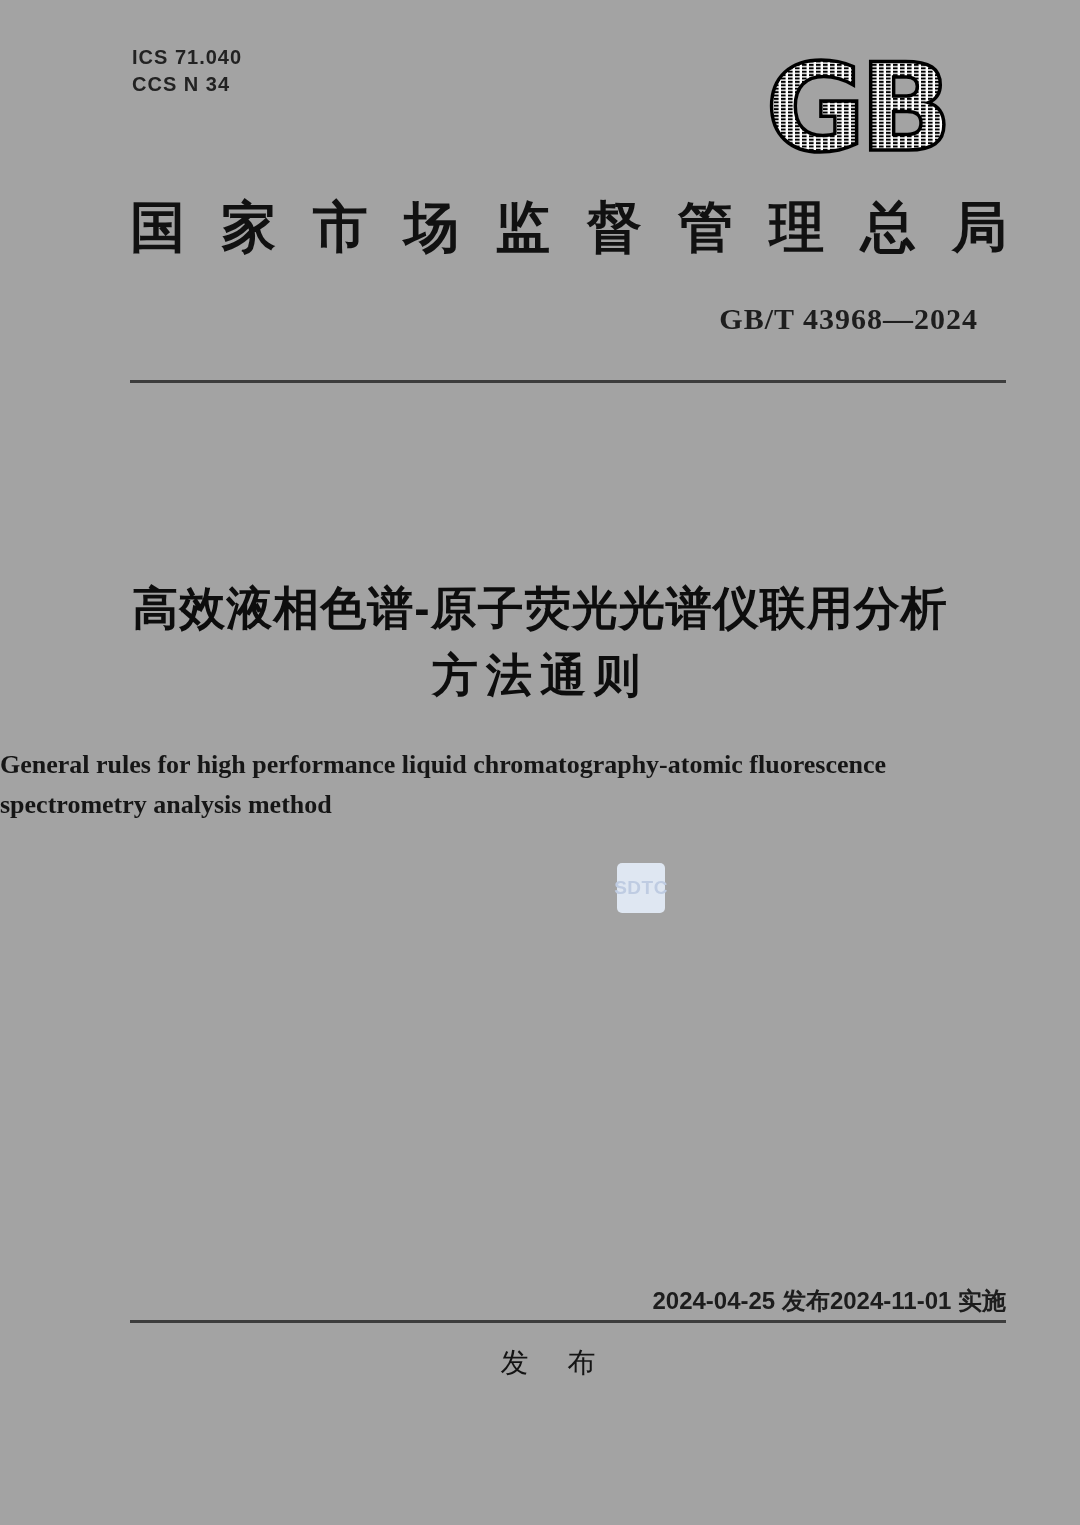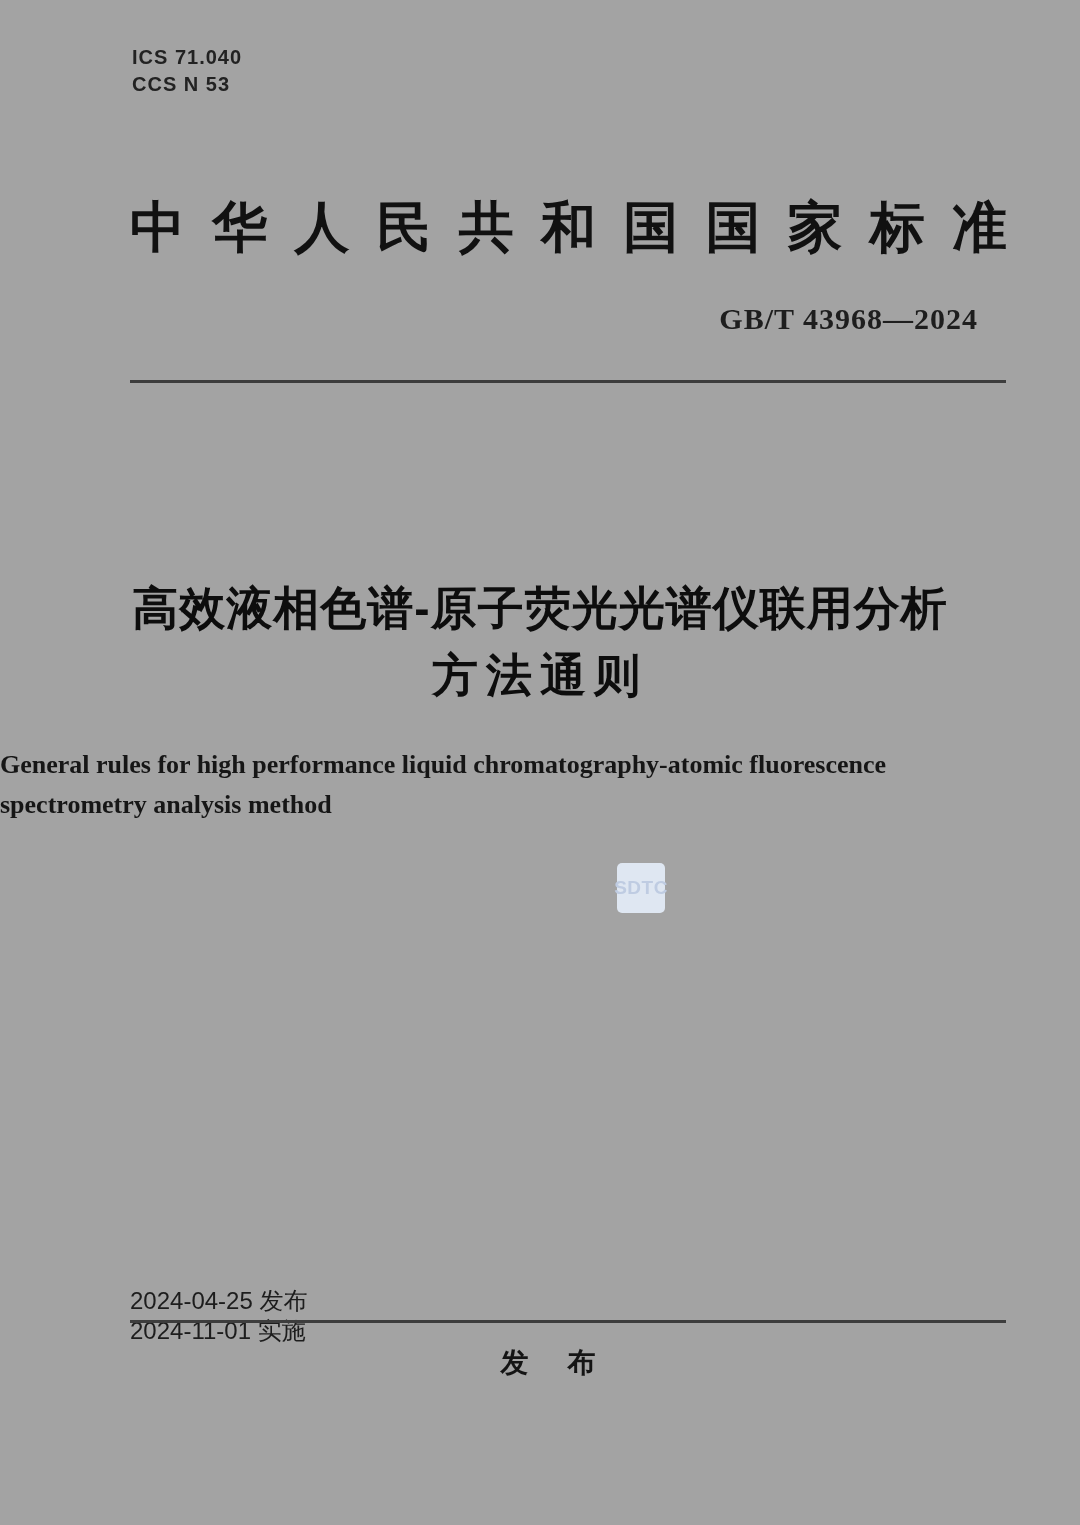--- a/index.html
+++ b/index.html
@@ -115,27 +115,26 @@
     color: #bfcce2;
     letter-spacing: 0.5px;
   }
 
   .dates-row {
     position: absolute;
     left: 130px;
     top: 1286px;
     width: 876px;
     display: flex;
-    justify-content: center;
-    font-family: "Liberation Sans", "DejaVu Sans", sans-serif;
-    font-weight: normal;
+    justify-content: flex-end;
+    font-family: "Liberation Sans", "DejaVu Sans", sans-serif;
+    font-weight: bold;
     font-size: 24px;
     line-height: 30px;
     color: #1d1d1d;
-    flex-direction: column;
   }
 
   .publisher-block {
     position: absolute;
     left: 0;
     top: 1344px;
     width: 1080px;
     display: flex;
     justify-content: center;
     align-items: center;
@@ -143,40 +142,51 @@
   .publisher-lines {
     font-weight: bold;
     font-size: 30px;
     line-height: 35px;
     letter-spacing: 2px;
     color: #141414;
     text-align: justify;
     text-align-last: justify;
   }
   .publish-label {
-    font-weight: bold;
+    font-weight: normal;
     font-size: 28px;
     letter-spacing: 16px;
     color: #141414;
     margin-left: 32px;
     white-space: nowrap;
   }
 </style>
 </head>
 <body>
 
 <div id="page">
 
   <div class="ics-block">
     <div>ICS 71.040</div>
-    <div>CCS N 53</div>
-  </div>
-
-
-  <div class="header-title">中华人民共和国国家标准</div>
+    <div>CCS N 34</div>
+  </div>
+
+  <div class="gb-logo">
+    <svg viewBox="0 0 220 132" xmlns="http://www.w3.org/2000/svg">
+      <defs>
+        <pattern id="gb-hatch" patternUnits="userSpaceOnUse" width="7" height="3.4">
+          <rect width="7" height="3.4" fill="#ffffff"></rect>
+          <rect x="0" y="0.7" width="4.6" height="2" fill="#000000"></rect>
+        </pattern>
+      </defs>
+      <text x="110" y="114" text-anchor="middle" font-family="DejaVu Sans, sans-serif" font-weight="bold" font-size="122" letter-spacing="-6" fill="url(#gb-hatch)" stroke="#000000" stroke-width="3.5">GB</text>
+    </svg>
+  </div>
+
+  <div class="header-title">国家市场监督管理总局</div>
 
   <div class="std-number">GB/T 43968—2024</div>
 
   <div class="rule rule-top"></div>
 
   <div class="title-cn title-cn-1">高效液相色谱-原子荧光光谱仪联用分析</div>
   <div class="title-cn title-cn-2">方法通则</div>
 
   <div class="title-en title-en-1">General rules for high performance liquid chromatography-atomic fluorescence</div>
   <div class="title-en title-en-2">spectrometry analysis method</div>

